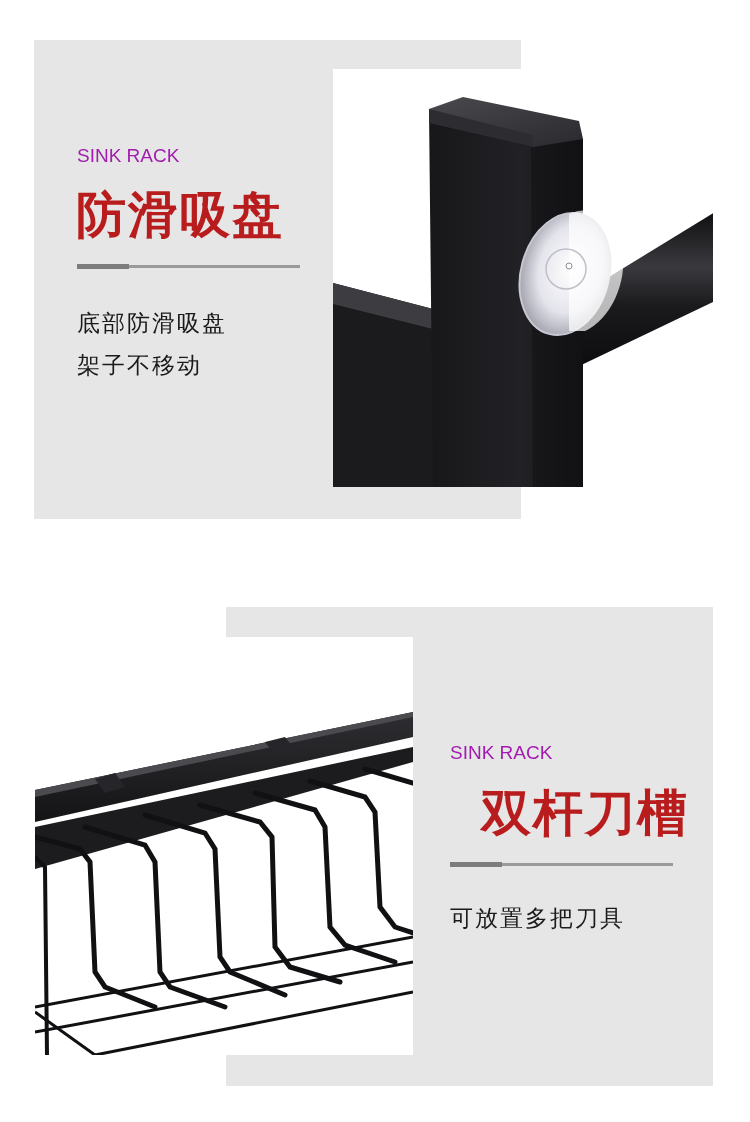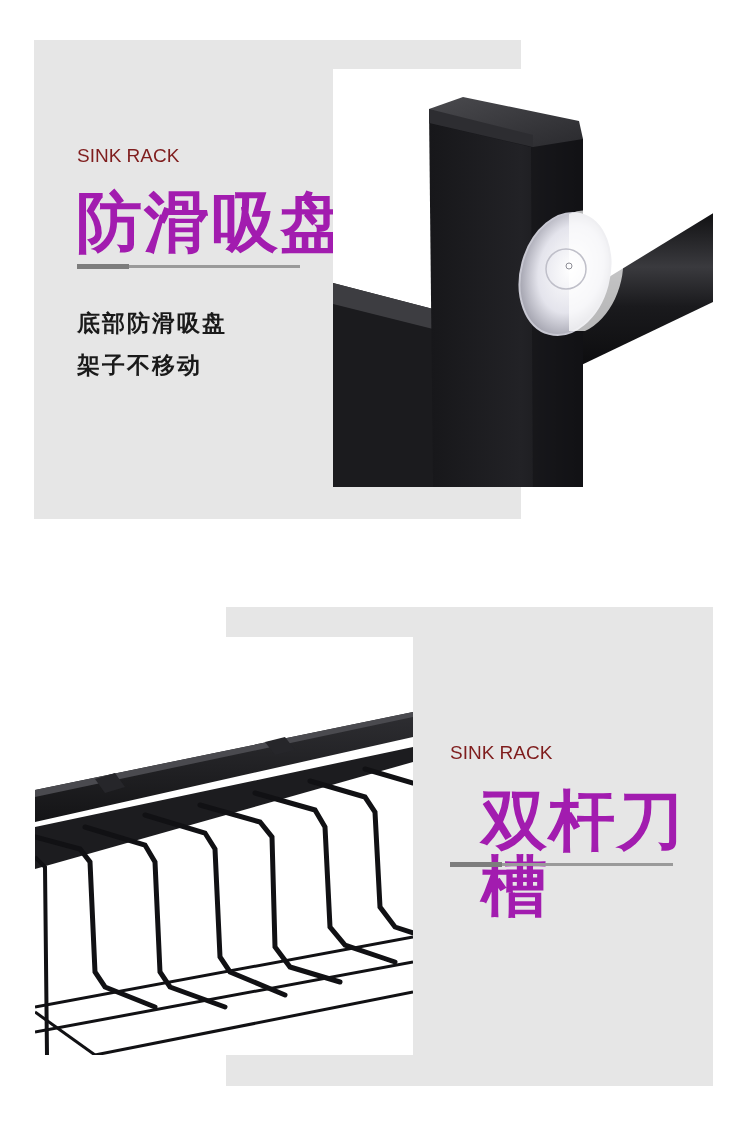--- a/index.html
+++ b/index.html
@@ -2,27 +2,27 @@
 <html><head>
 <meta charset="utf-8">
 <style>
   html, body { margin: 0; padding: 0; background: #ffffff; }
   body { width: 750px; height: 1122px; position: relative; overflow: hidden;
          font-family: "DejaVu Sans", "Liberation Sans", sans-serif; }
   .panel { position: absolute; background: #e6e6e6; }
   .photo { position: absolute; background: #ffffff; overflow: hidden; }
   .photo svg { display: block; }
   .eyebrow { position: absolute; font-family: "Liberation Sans", sans-serif;
-             font-size: 19px; color: #7f1d1d; letter-spacing: 0px; line-height: 1; }
+             font-size: 19px; color: #a21caf; letter-spacing: 0px; line-height: 1; }
   .title { position: absolute; font-family: "DejaVu Sans", sans-serif; font-weight: bold;
-           font-size: 66px; color: #a21caf; line-height: 1; letter-spacing: 2px; }
+           font-size: 50px; color: #b91c1c; line-height: 1; letter-spacing: 2px; }
   .divider { position: absolute; height: 3px; background: #9a9a9a; }
   .divider .thick { position: absolute; left: 0; top: -1px; height: 5px; background: #7d7d7d; }
   .desc { position: absolute; font-family: "DejaVu Sans", sans-serif; font-size: 23px;
-          color: #1a1a1a; line-height: 42px; letter-spacing: 2px; font-weight: bold; }
+          color: #1a1a1a; line-height: 42px; letter-spacing: 2px; }
   .desc div { white-space: nowrap; }
 </style>
 </head>
 <body>
 
 <div class="panel" style="left:34px; top:40px; width:487px; height:479px;"></div>
 
 <div class="eyebrow" style="left:77px; top:146px;">SINK RACK</div>
 <div class="title" style="left:76px; top:190px;">防滑吸盘</div>
 <div class="divider" style="left:77px; top:265px; width:223px;">
@@ -114,13 +114,14 @@
     <path d="M0,220 L10,230 L12,418" stroke="#111114" stroke-width="4" fill="none"></path>
   </svg>
 </div>
 
 <div class="eyebrow" style="left:450px; top:743px;">SINK RACK</div>
 <div class="title" style="left:449px; top:788px;margin-left:32px;">双杆刀槽</div>
 <div class="divider" style="left:450px; top:863px; width:223px;">
   <div class="thick" style="width:52px;"></div>
 </div>
 <div class="desc" style="left:450px; top:897px;">
+  <div>可放置多把刀具</div>
 </div>
 
 </body></html>

